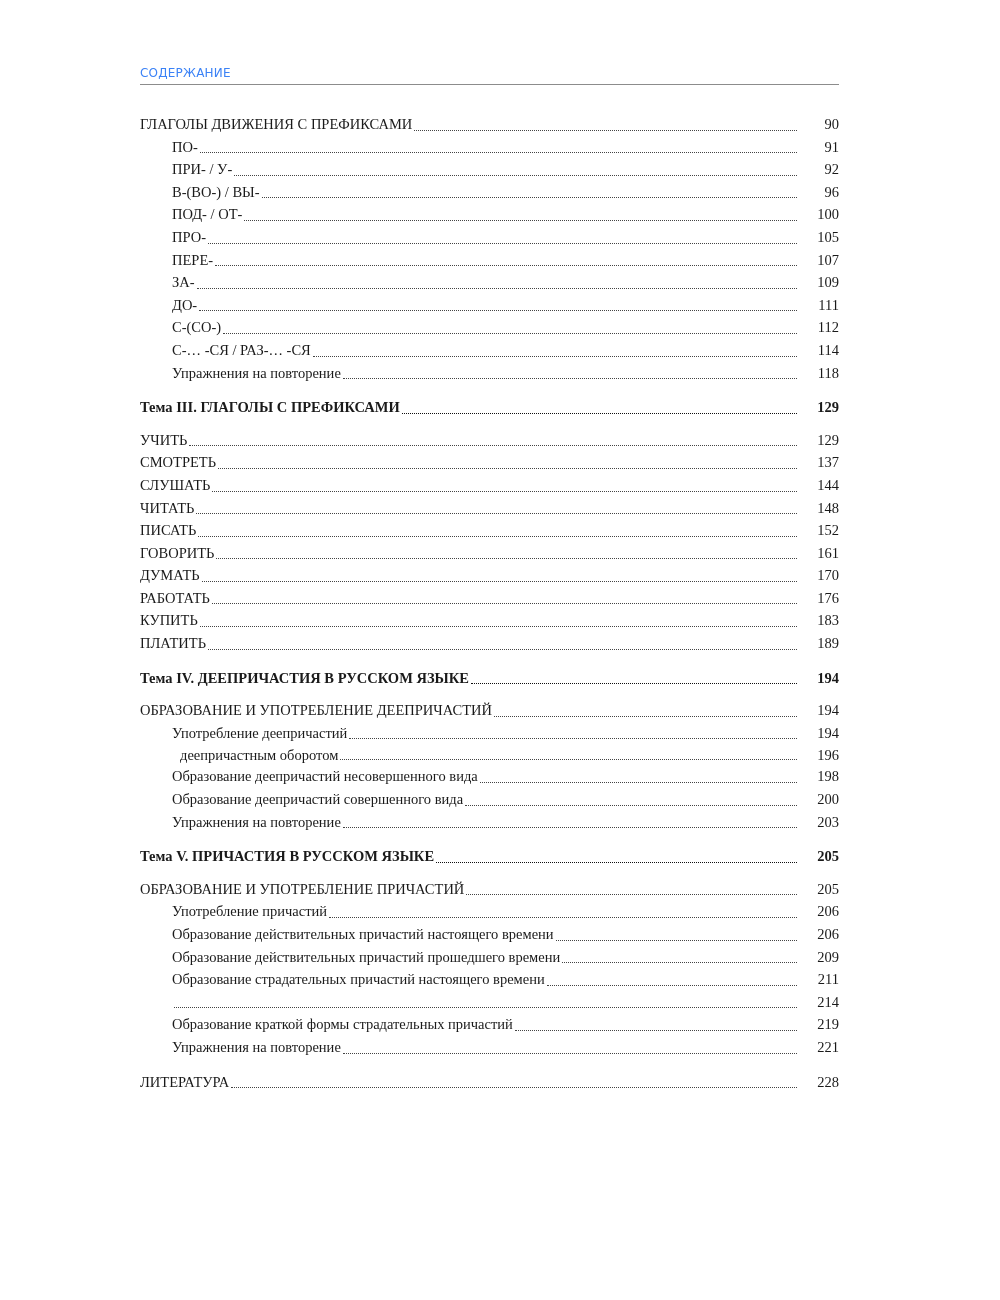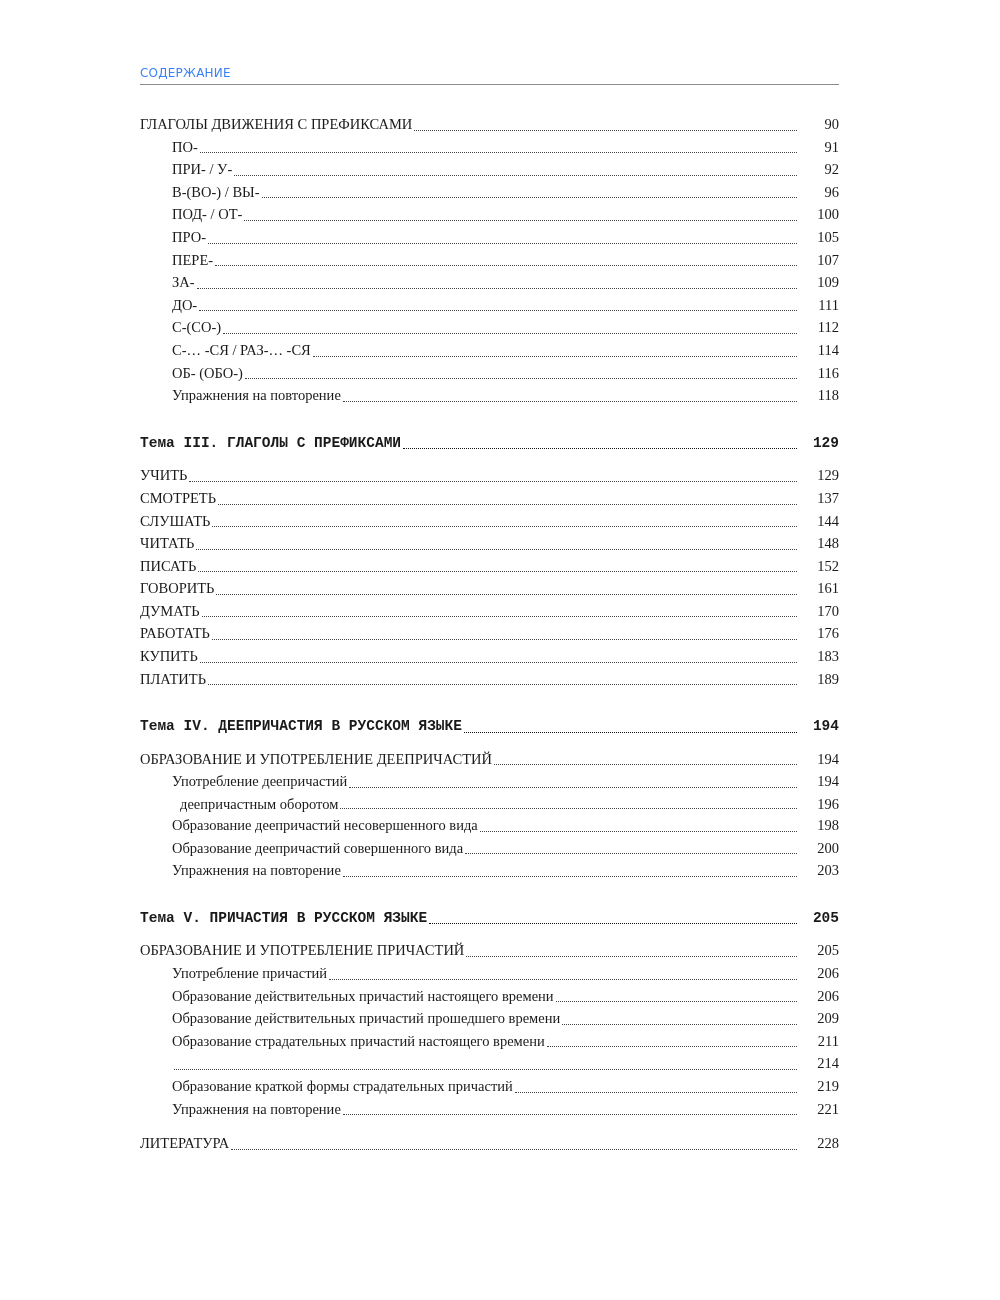--- a/index.html
+++ b/index.html
@@ -6,21 +6,21 @@
   body { width: 1000px; height: 1300px; position: relative; font-family: "Liberation Serif", "DejaVu Serif", serif; color: #1a1a1a; }
   .header { position: absolute; left: 140px; top: 64px; width: 699px; }
   .header-title { font-family: "DejaVu Sans", "Liberation Sans", sans-serif; font-size: 12px; letter-spacing: 0.2px; color: #3b82f6; line-height: 18px; }
   .header-rule { height: 0; border-top: 1.5px solid #8c8c8c; margin-top: 2px; }
   .toc { position: absolute; left: 140px; top: 113px; width: 699px; }
   .row { display: flex; align-items: flex-end; font-size: 14.5px; line-height: 22.6px; }
   .row .lbl { white-space: nowrap; }
   .row .dots { flex: 1; border-bottom: 1px dotted #444; margin: 0 6px 5px 2px; height: 1px; }
   .row .pg { width: 36px; text-align: right; }
   .row.indent { padding-left: 32px; }
-  .row.theme { font-weight: bold; margin-top: 25px; margin-bottom: 10px; font-family: Liberation Mono, monospace; }
+  .row.theme { font-weight: bold; margin-top: 12px; margin-bottom: 10px; }
   .row.theme .dots { border-bottom: 1.4px dotted #111; }
   .wrap-block { padding-left: 32px; font-size: 14.5px; line-height: 19px; }
   .wrap-first { white-space: nowrap; }
   .gap { height: 12px; }
 </style>
 </head>
 <body>
 
 <div class="header">
   <div class="header-title">СОДЕРЖАНИЕ</div>
@@ -79,25 +79,20 @@
         <span class="lbl">С-(СО-)</span>
         <span class="dots"></span>
         <span class="pg">112</span>
       </div>
       <div class="row indent">
         <span class="lbl">С-… -СЯ / РАЗ-… -СЯ</span>
         <span class="dots"></span>
         <span class="pg">114</span>
       </div>
       <div class="row indent">
-        <span class="lbl">ОБ- (ОБО-)</span>
-        <span class="dots"></span>
-        <span class="pg">116</span>
-      </div>
-      <div class="row indent">
         <span class="lbl">Упражнения на повторение</span>
         <span class="dots"></span>
         <span class="pg">118</span>
       </div>
     </div>
 
   <div class="row theme">
     <span class="lbl">Тема III. ГЛАГОЛЫ С ПРЕФИКСАМИ</span>
     <span class="dots"></span>
     <span class="pg">129</span>

